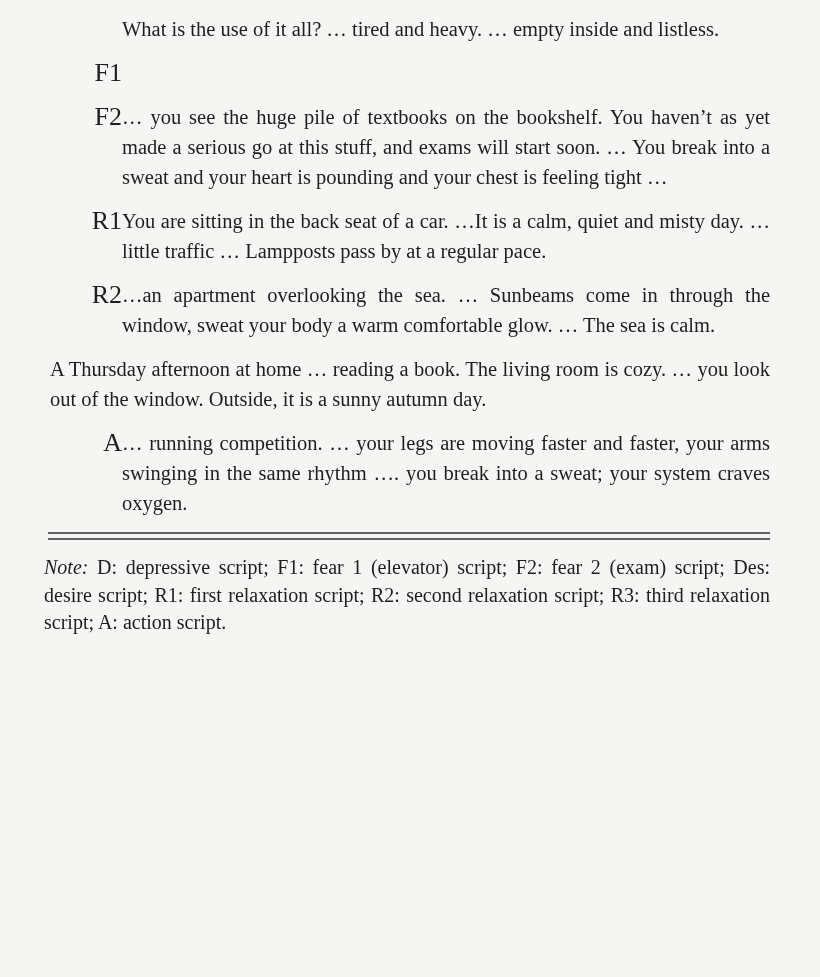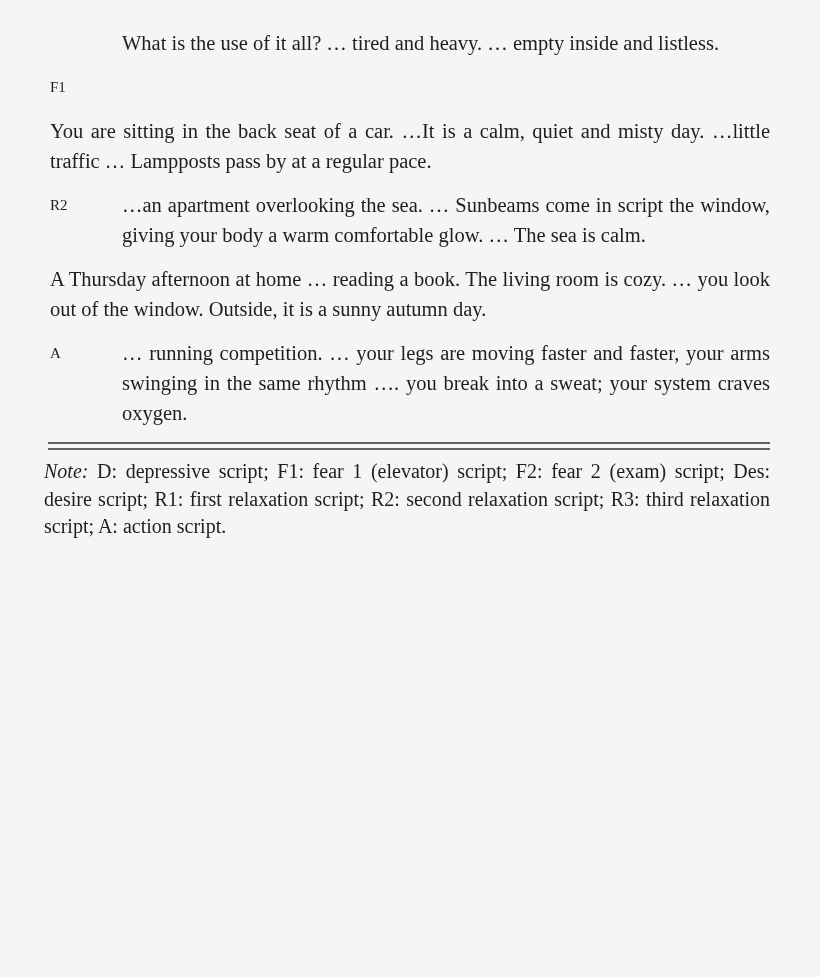--- a/index.html
+++ b/index.html
@@ -14,47 +14,47 @@
     color: #1e1e1e;
     overflow: hidden;
   }
   .page {
     position: relative;
     width: 820px;
     height: 977px;
     box-sizing: border-box;
   }
   .script-table {
-    padding: 28px 50px 0 50px;
+    padding: 14px 50px 0 50px;
   }
   .script-row {
     display: flex;
     margin-bottom: 14px;
   }
   .script-label {
     flex: 0 0 72px;
     width: 72px;
-    font-size: 15px;
+    font-size: 26px;
     line-height: 30px;
-    text-align: left;
+    text-align: right;
   }
   .script-text {
     flex: 1;
     font-size: 20.5px;
     line-height: 30px;
     text-align: justify;
   }
   .double-rule {
     margin: 8px 50px 0 48px;
     height: 4px;
     border-top: 2px solid #606060;
     border-bottom: 2px solid #606060;
   }
   .table-note {
-    margin: 8px 50px 0 44px;
+    margin: 14px 50px 0 44px;
     font-size: 20px;
     line-height: 27.5px;
     text-align: justify;
   }
   .note-label {
     font-style: italic;
   }
 </style>
 </head>
 <body>
@@ -65,29 +65,34 @@
 
     <div class="script-row">
       <div class="script-label"></div>
       <div class="script-text">What is the use of it all? … tired and heavy. … empty inside and listless.</div>
     </div>
 
     <div class="script-row">
       <div class="script-label">F1</div>
     </div>
 
+    <div class="script-row">
+      <div class="script-label">F2</div>
+      <div class="script-text">… you see the huge pile of textbooks on the bookshelf. You haven’t as yet made a serious go at this stuff, and exams will start soon. … You break into a sweat and your heart is pounding and your chest is feeling tight …</div>
+    </div>
 
 
     <div class="script-row">
+      <div class="script-label">R1</div>
       <div class="script-text">You are sitting in the back seat of a car. …It is a calm, quiet and misty day. …little traffic … Lampposts pass by at a regular pace.</div>
     </div>
 
     <div class="script-row">
       <div class="script-label">R2</div>
-      <div class="script-text">…an apartment overlooking the sea. … Sunbeams come in script the window, giving your body a warm comfortable glow. … The sea is calm.</div>
+      <div class="script-text">…an apartment overlooking the sea. … Sunbeams come in through the window, sweat your body a warm comfortable glow. … The sea is calm.</div>
     </div>
 
     <div class="script-row">
       <div class="script-text">A Thursday afternoon at home … reading a book. The living room is cozy. … you look out of the window. Outside, it is a sunny autumn day.</div>
     </div>
 
     <div class="script-row">
       <div class="script-label">A</div>
       <div class="script-text">… running competition. … your legs are moving faster and faster, your arms swinging in the same rhythm …. you break into a sweat; your system craves oxygen.</div>
     </div>

